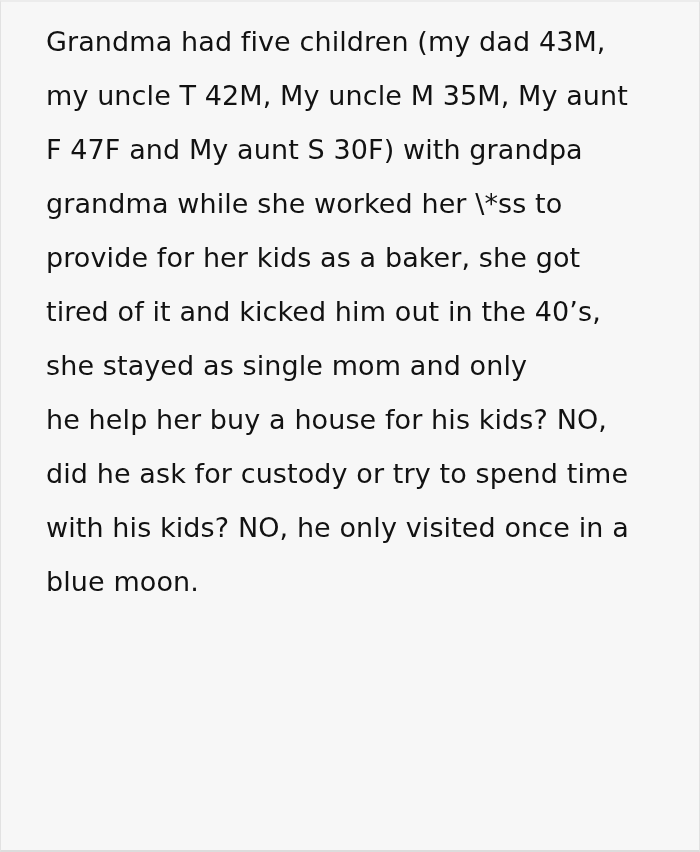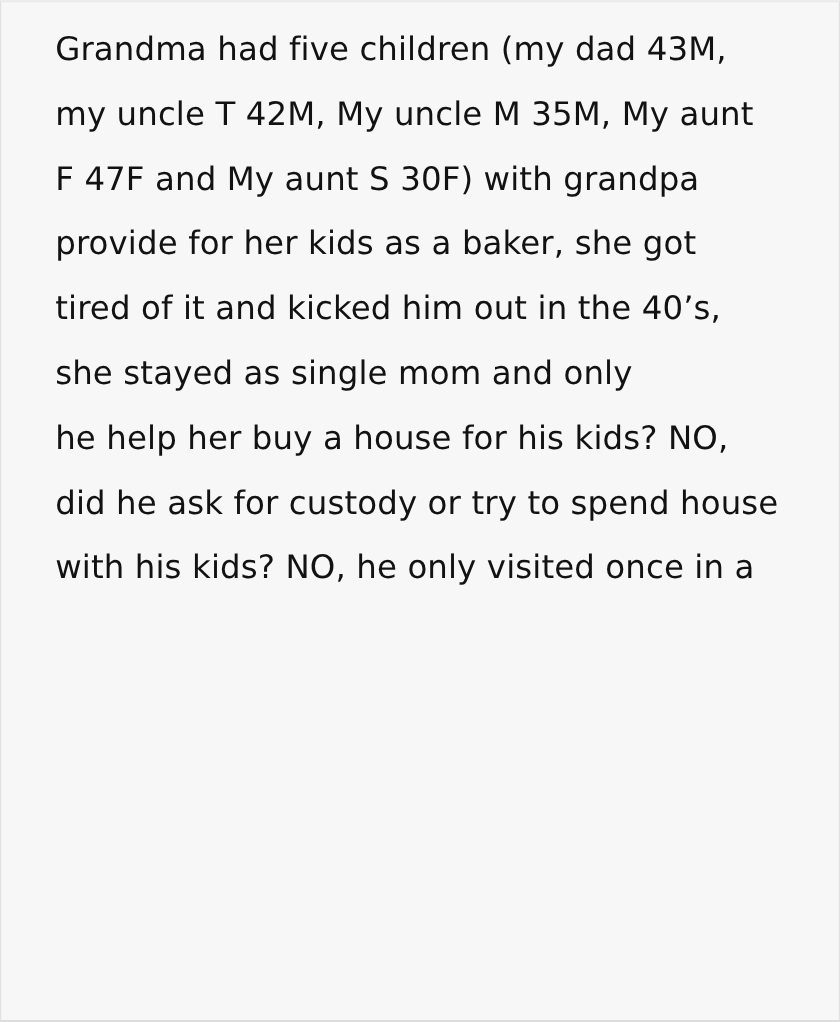--- a/index.html
+++ b/index.html
@@ -29,19 +29,21 @@
     letter-spacing: 0.1px;
   }
 </style>
 </head>
 <body>
 
 <div class="post-card">
   <div class="post-text-line">Grandma had five children (my dad 43M,</div>
   <div class="post-text-line">my uncle T 42M, My uncle M 35M, My aunt</div>
   <div class="post-text-line">F 47F and My aunt S 30F) with grandpa</div>
+  <div class="post-text-line">grandma while she worked her \*ss to</div>
   <div class="post-text-line">provide for her kids as a baker, she got</div>
   <div class="post-text-line">tired of it and kicked him out in the 40’s,</div>
   <div class="post-text-line">she stayed as single mom and only</div>
   <div class="post-text-line">he help her buy a house for his kids? NO,</div>
-  <div class="post-text-line">did he ask for custody or try to spend house</div>
+  <div class="post-text-line">did he ask for custody or try to spend time</div>
   <div class="post-text-line">with his kids? NO, he only visited once in a</div>
+  <div class="post-text-line">blue moon.</div>
 </div>
 
 </body></html>

